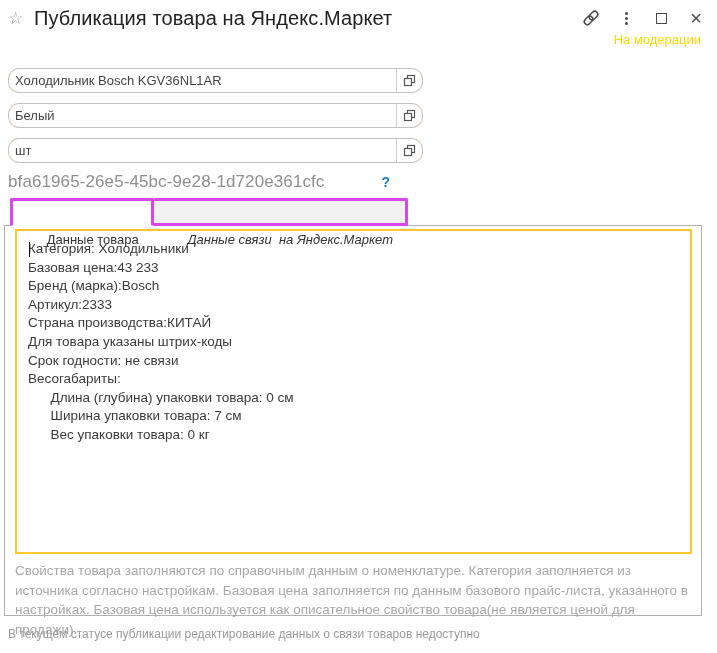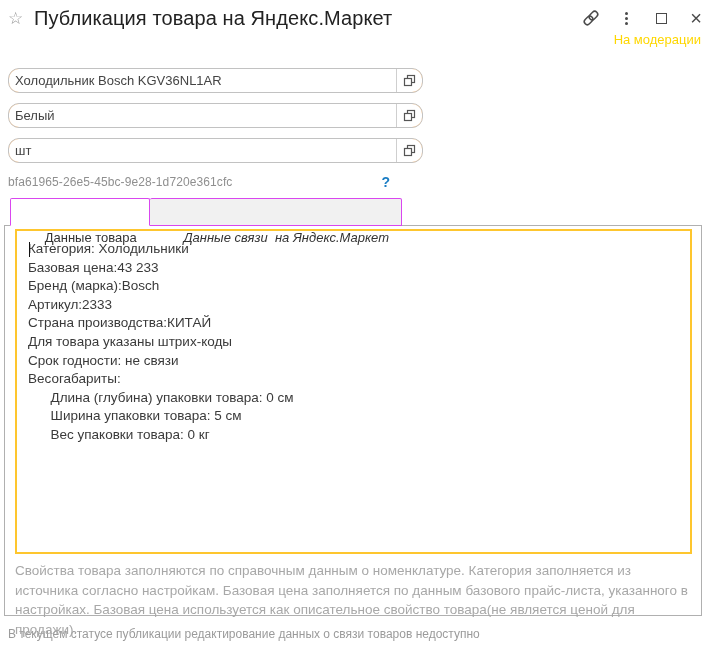--- a/index.html
+++ b/index.html
@@ -31,27 +31,27 @@
   .field-row { display: flex; width: 415px; height: 25px; border: 1px solid #c2c2c2; border-radius: 11px; margin-bottom: 10px; background: #fdba74; overflow: hidden; }
   .field-row input {
     flex: 1 1 auto; border: none; outline: none; padding: 0 6px;
     font-family: "Liberation Sans", "DejaVu Sans", sans-serif;
     font-size: 13px; color: #444; background: #fff; min-width: 0;
   }
   .open-btn { flex: 0 0 26px; border: none; border-left: 1px solid #cfcfcf; background: #fff; display: flex; align-items: center; justify-content: center; cursor: pointer; padding: 0; }
 
   
   .guid-row { display: flex; justify-content: space-between; align-items: center; width: 382px; margin: 10px 0 0 8px; height: 18px; }
-  .guid-text { color: #8f8f8f; font-size: 12px; letter-spacing: 0.1px; }
+  .guid-text { color: #8f8f8f; font-size: 17px; letter-spacing: 0.1px; }
   .help-link { color: #1a7dc4; font-size: 14px; font-weight: 700; cursor: pointer; }
 
   
   .tabs { display: flex; margin: 7px 0 0 10px; position: relative; z-index: 2; }
   .tab { height: 28px; line-height: 26px; padding: 0 12px; font-size: 13px; color: #333;
-         border: 1px solid #d946ef; border-radius: 2px 2px 0 0; background: #f1f1f1;
+         border: 3px solid #d946ef; border-radius: 2px 2px 0 0; background: #f1f1f1;
          margin-bottom: -1px; cursor: pointer; white-space: pre; }
   .tab + .tab { border-left: none; font-style: italic; }
   .tab.active { background: #fff; border-bottom: 1px solid #fff; }
 
   
   .panel { margin-left: 4px; width: 698px; height: 391px; border: 1px solid #b0b0b0; background: #fff; padding: 3px 10px 0 10px; position: relative; z-index: 1; }
   .product-box { width: 677px; height: 325px; border: 2px solid #fec62e; background: #fff; padding: 9px 11px; position: relative; cursor: text; overflow: hidden; }
   .caret { position: absolute; left: 12px; top: 11px; width: 1px; height: 15px; background: #111; }
   .product-line { font-size: 13.5px; line-height: 18.6px; color: #3a3a3a; white-space: pre; }
   .note { margin-top: 7px; width: 676px; font-size: 13.5px; line-height: 19.5px; color: #a8a8a8; }
@@ -143,21 +143,21 @@
       <span class="caret"></span>
       <div class="product-line">Категория: Холодильники</div>
       <div class="product-line">Базовая цена:43 233</div>
       <div class="product-line">Бренд (марка):Bosch</div>
       <div class="product-line">Артикул:2333</div>
       <div class="product-line">Страна производства:КИТАЙ</div>
       <div class="product-line">Для товара указаны штрих-коды</div>
       <div class="product-line">Срок годности: не связи</div>
       <div class="product-line">Весогабариты:</div>
       <div class="product-line">      Длина (глубина) упаковки товара: 0 см</div>
-      <div class="product-line">      Ширина упаковки товара: 5 см</div>
+      <div class="product-line">      Ширина упаковки товара: 7 см</div>
       <div class="product-line">      Вес упаковки товара: 0 кг</div>
     </div>
     <p class="note">Свойства товара заполняются по справочным данным о номенклатуре. Категория заполняется из источника согласно настройкам. Базовая цена заполняется по данным базового прайс-листа, указанного в настройках. Базовая цена используется как описательное свойство товара(не является ценой для продажи).</p>
   </div>
 
   <p class="footer-status">В текущем статусе публикации редактирование данных о связи товаров недоступно</p>
 
 </div>
 
 </body></html>

